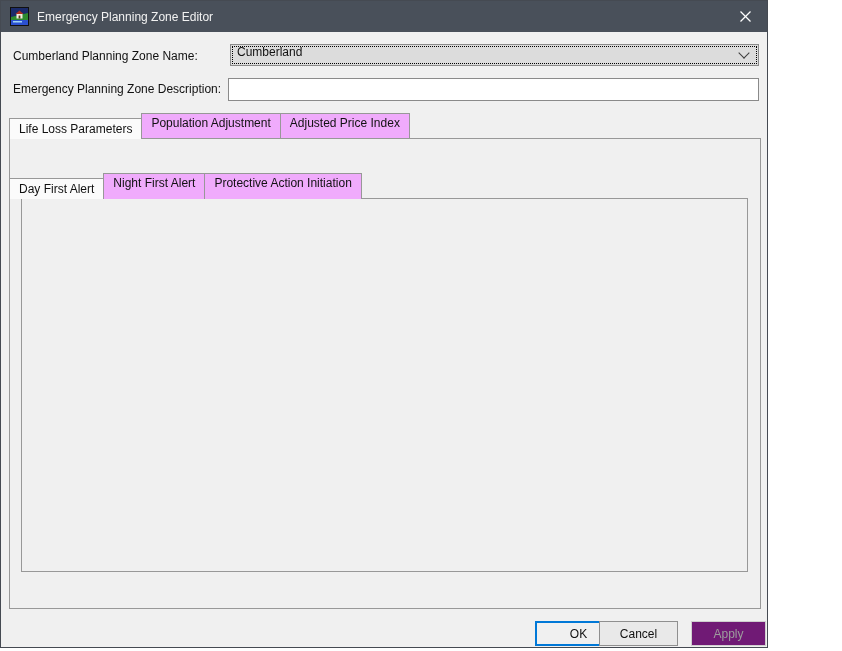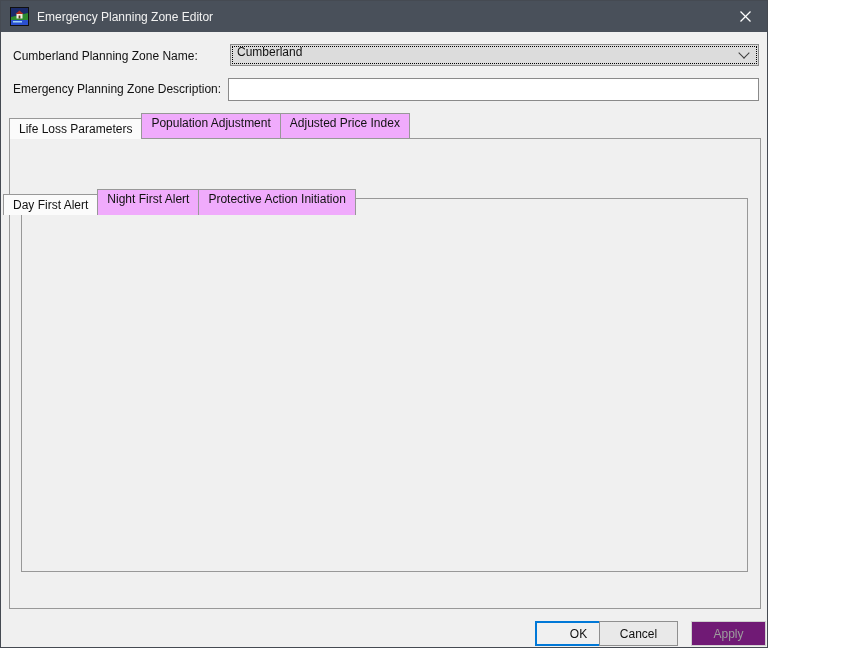--- a/index.html
+++ b/index.html
@@ -96,21 +96,21 @@
   <div class="abs tabbar" style="left:8px;top:117px;height:21px;justify-content:flex-end;">
     <div class="tab active">Life Loss Parameters</div>
     <div class="tab">Population Adjustment</div>
     <div class="tab">Adjusted Price Index</div>
   </div>
   <div class="abs panel" style="left:8px;top:137px;width:752px;height:471px;"></div>
 
   <div class="abs cb" style="left:24px;top:151px;"></div>
   <div class="abs lbl" style="left:45px;top:152px;">Apply to all emergency planning zones.</div>
 
-  <div class="abs tabbar" style="left:2px;top:177px;height:21px;z-index:2;margin-top:16px;">
+  <div class="abs tabbar" style="left:8px;top:177px;height:21px;z-index:2;">
     <div class="tab active">Day First Alert</div>
     <div class="tab">Night First Alert</div>
     <div class="tab">Protective Action Initiation</div>
   </div>
   <div class="abs panel" style="left:20px;top:197px;width:727px;height:374px;"></div>
 
   <div class="abs lbl" style="left:34px;top:222px;">Warning System:</div>
   <div class="abs combo white" style="left:164px;top:216px;width:569px;height:23px;">
     <span>Default</span>
     <span class="chev"></span>

